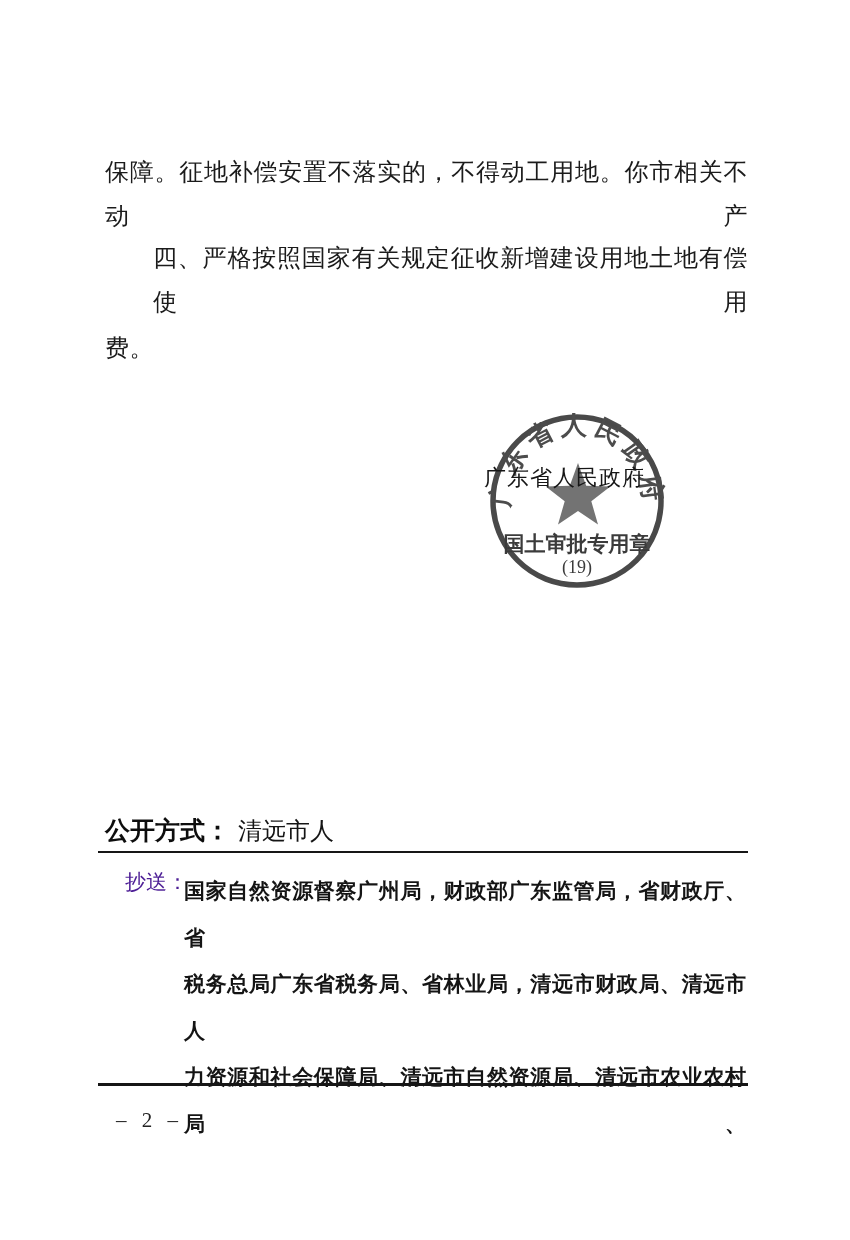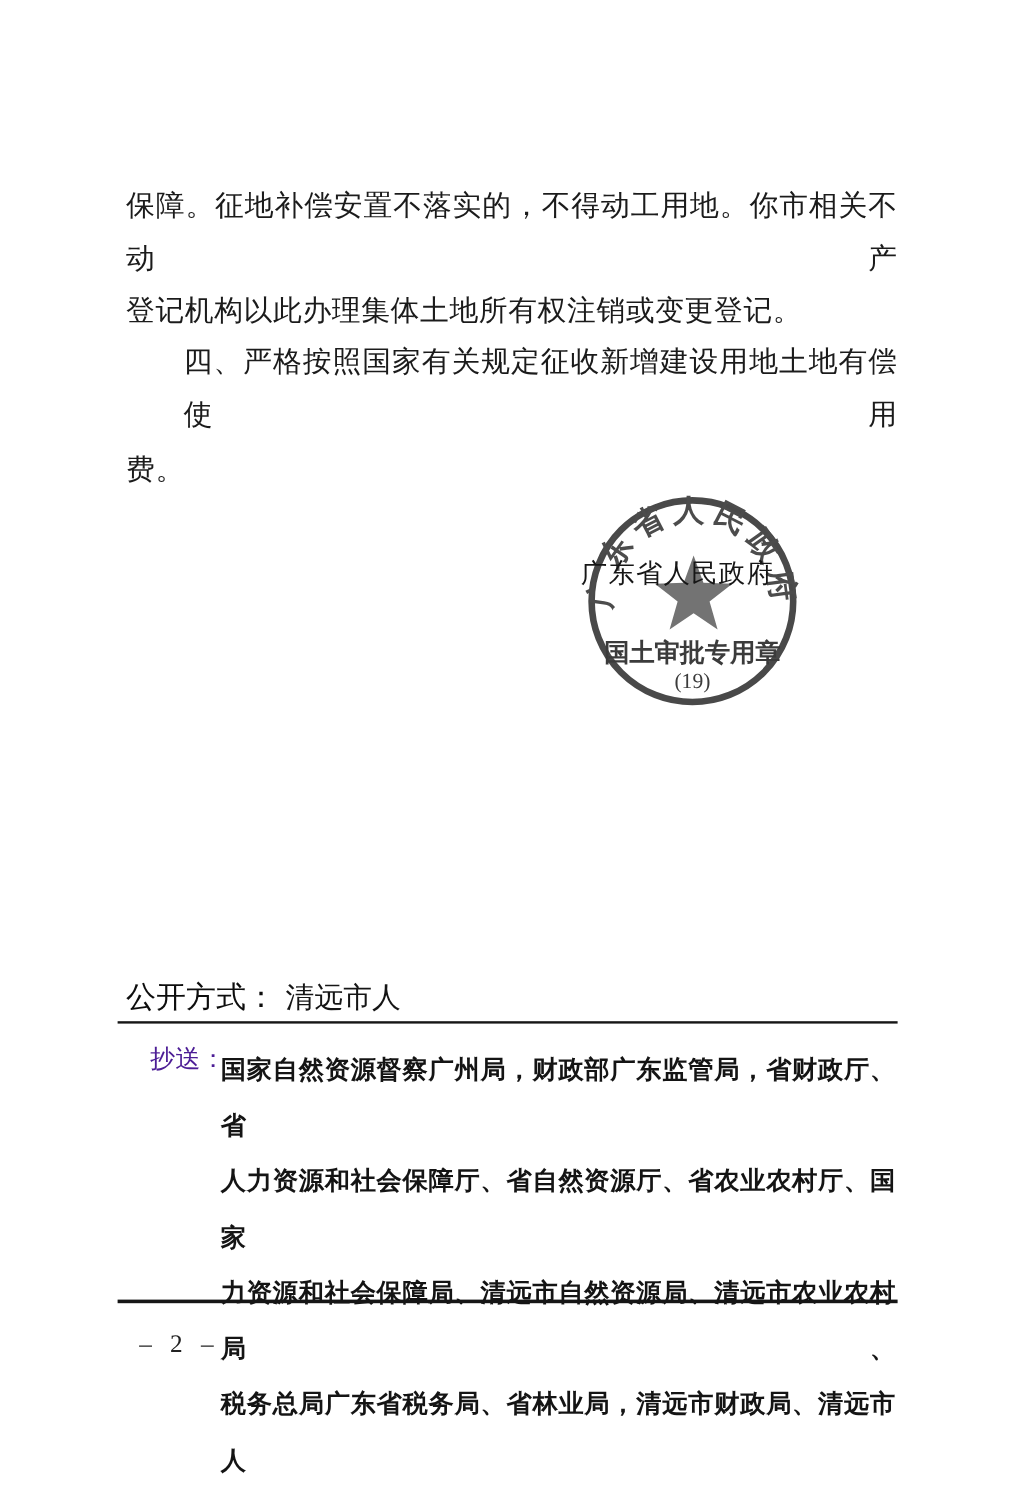--- a/index.html
+++ b/index.html
@@ -29,21 +29,21 @@
     font-size:22px;letter-spacing:1px;color:#161616;white-space:nowrap;
   }
   .issue-date{
     position:absolute;left:20px;top:124px;z-index:2;
     font-size:23px;letter-spacing:2px;color:#161616;white-space:nowrap;
   }
   
   .publicity{position:absolute;left:105px;top:814px;white-space:nowrap;}
   .publicity .plabel{
     font-family:"Liberation Sans","DejaVu Sans",sans-serif;
-    font-weight:normal;font-size:25px;color:#0d0d0d;
+    font-weight:bold;font-size:25px;color:#0d0d0d;
   }
   .publicity .pvalue{font-size:24px;margin-left:8px;color:#151515;}
   .rule{position:absolute;left:98px;width:650px;background:#161616;}
   .rule-top{top:851px;height:2px;}
   .rule-bottom{top:1083px;height:3px;}
   
   .cc-label{position:absolute;left:125px;top:868px;font-size:21px;white-space:nowrap;color:#4c1d95;}
   .cc-lines{
     position:absolute;left:184px;top:868px;width:562px;
     font-size:21px;line-height:46.5px;color:#141414;
@@ -54,21 +54,20 @@
     font-size:21px;letter-spacing:5px;color:#222;white-space:nowrap;
   }
 </style>
 </head>
 <body>
 
 <div class="page">
 
   <div class="body-text">
     <div class="bl j">保障。征地补偿安置不落实的，不得动工用地。你市相关不动产</div>
-    <div class="bl">登记机构以此办理集体土地所有权注销或变更登记。</div>
     <div class="bl j indent">四、严格按照国家有关规定征收新增建设用地土地有偿使用</div>
     <div class="bl">费。</div>
   </div>
 
   <div class="stamp-area">
     <svg class="seal-svg" width="220" height="220" viewBox="0 0 220 220">
       <defs>
         <path id="arcpath" d="M 45.3 127.3 A 67 67 0 1 1 174.7 127.3" fill="none"></path>
       </defs>
       <circle cx="110" cy="110" r="84" fill="none" stroke="#3a3a3a" stroke-width="5.5"></circle>
@@ -84,23 +83,22 @@
 
   <div class="publicity">
     <span class="plabel">公开方式：</span><span class="pvalue">清远市人</span>
   </div>
 
   <div class="rule rule-top"></div>
 
   <div class="cc-label">抄送：</div>
   <div class="cc-lines">
     <div class="cc-line">国家自然资源督察广州局，财政部广东监管局，省财政厅、省</div>
-    <div class="cc-line">人力资源和社会保障厅、省自然资源厅、省农业农村厅、国家</div>
+    <div class="cc-line">税务总局广东省税务局、省林业局，清远市财政局、清远市人</div>
     <div class="cc-line">力资源和社会保障局、清远市自然资源局、清远市农业农村局、</div>
-    <div class="cc-line">税务总局广东省税务局、省林业局，清远市财政局、清远市人</div>
 
   </div>
 
   <div class="rule rule-bottom"></div>
 
   <div class="page-number">– 2 –</div>
 
 </div>
 
 </body></html>

